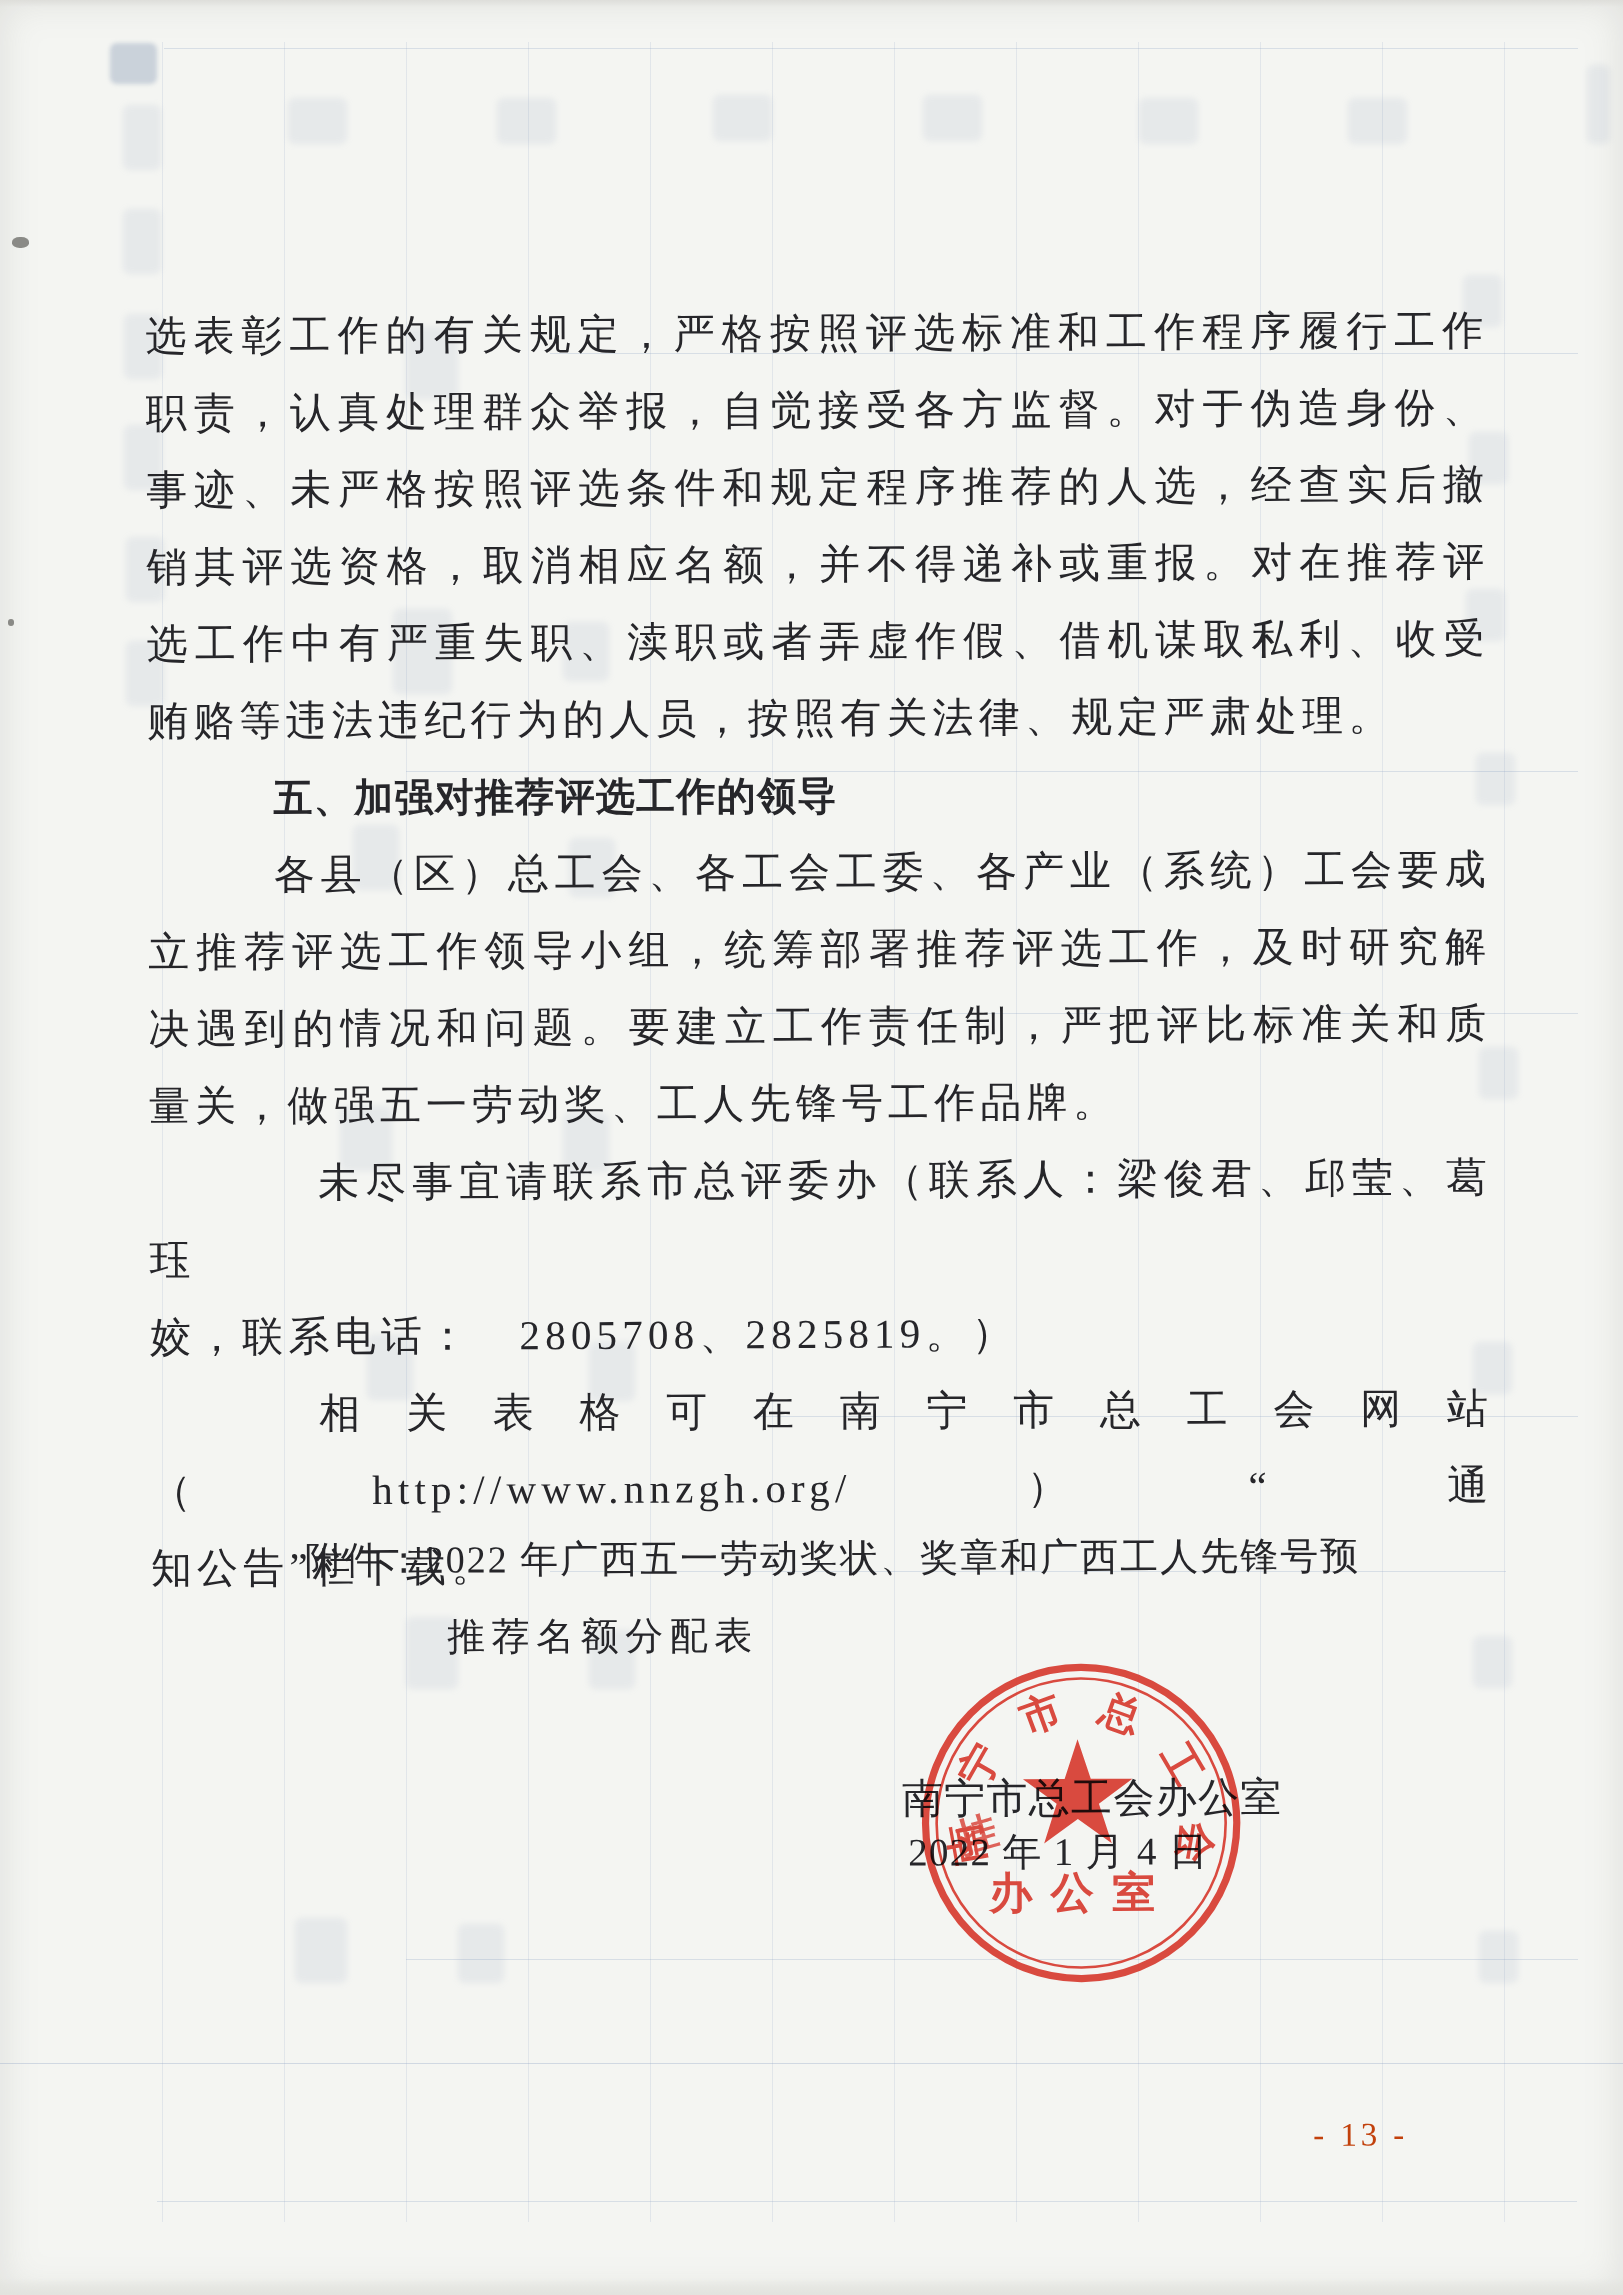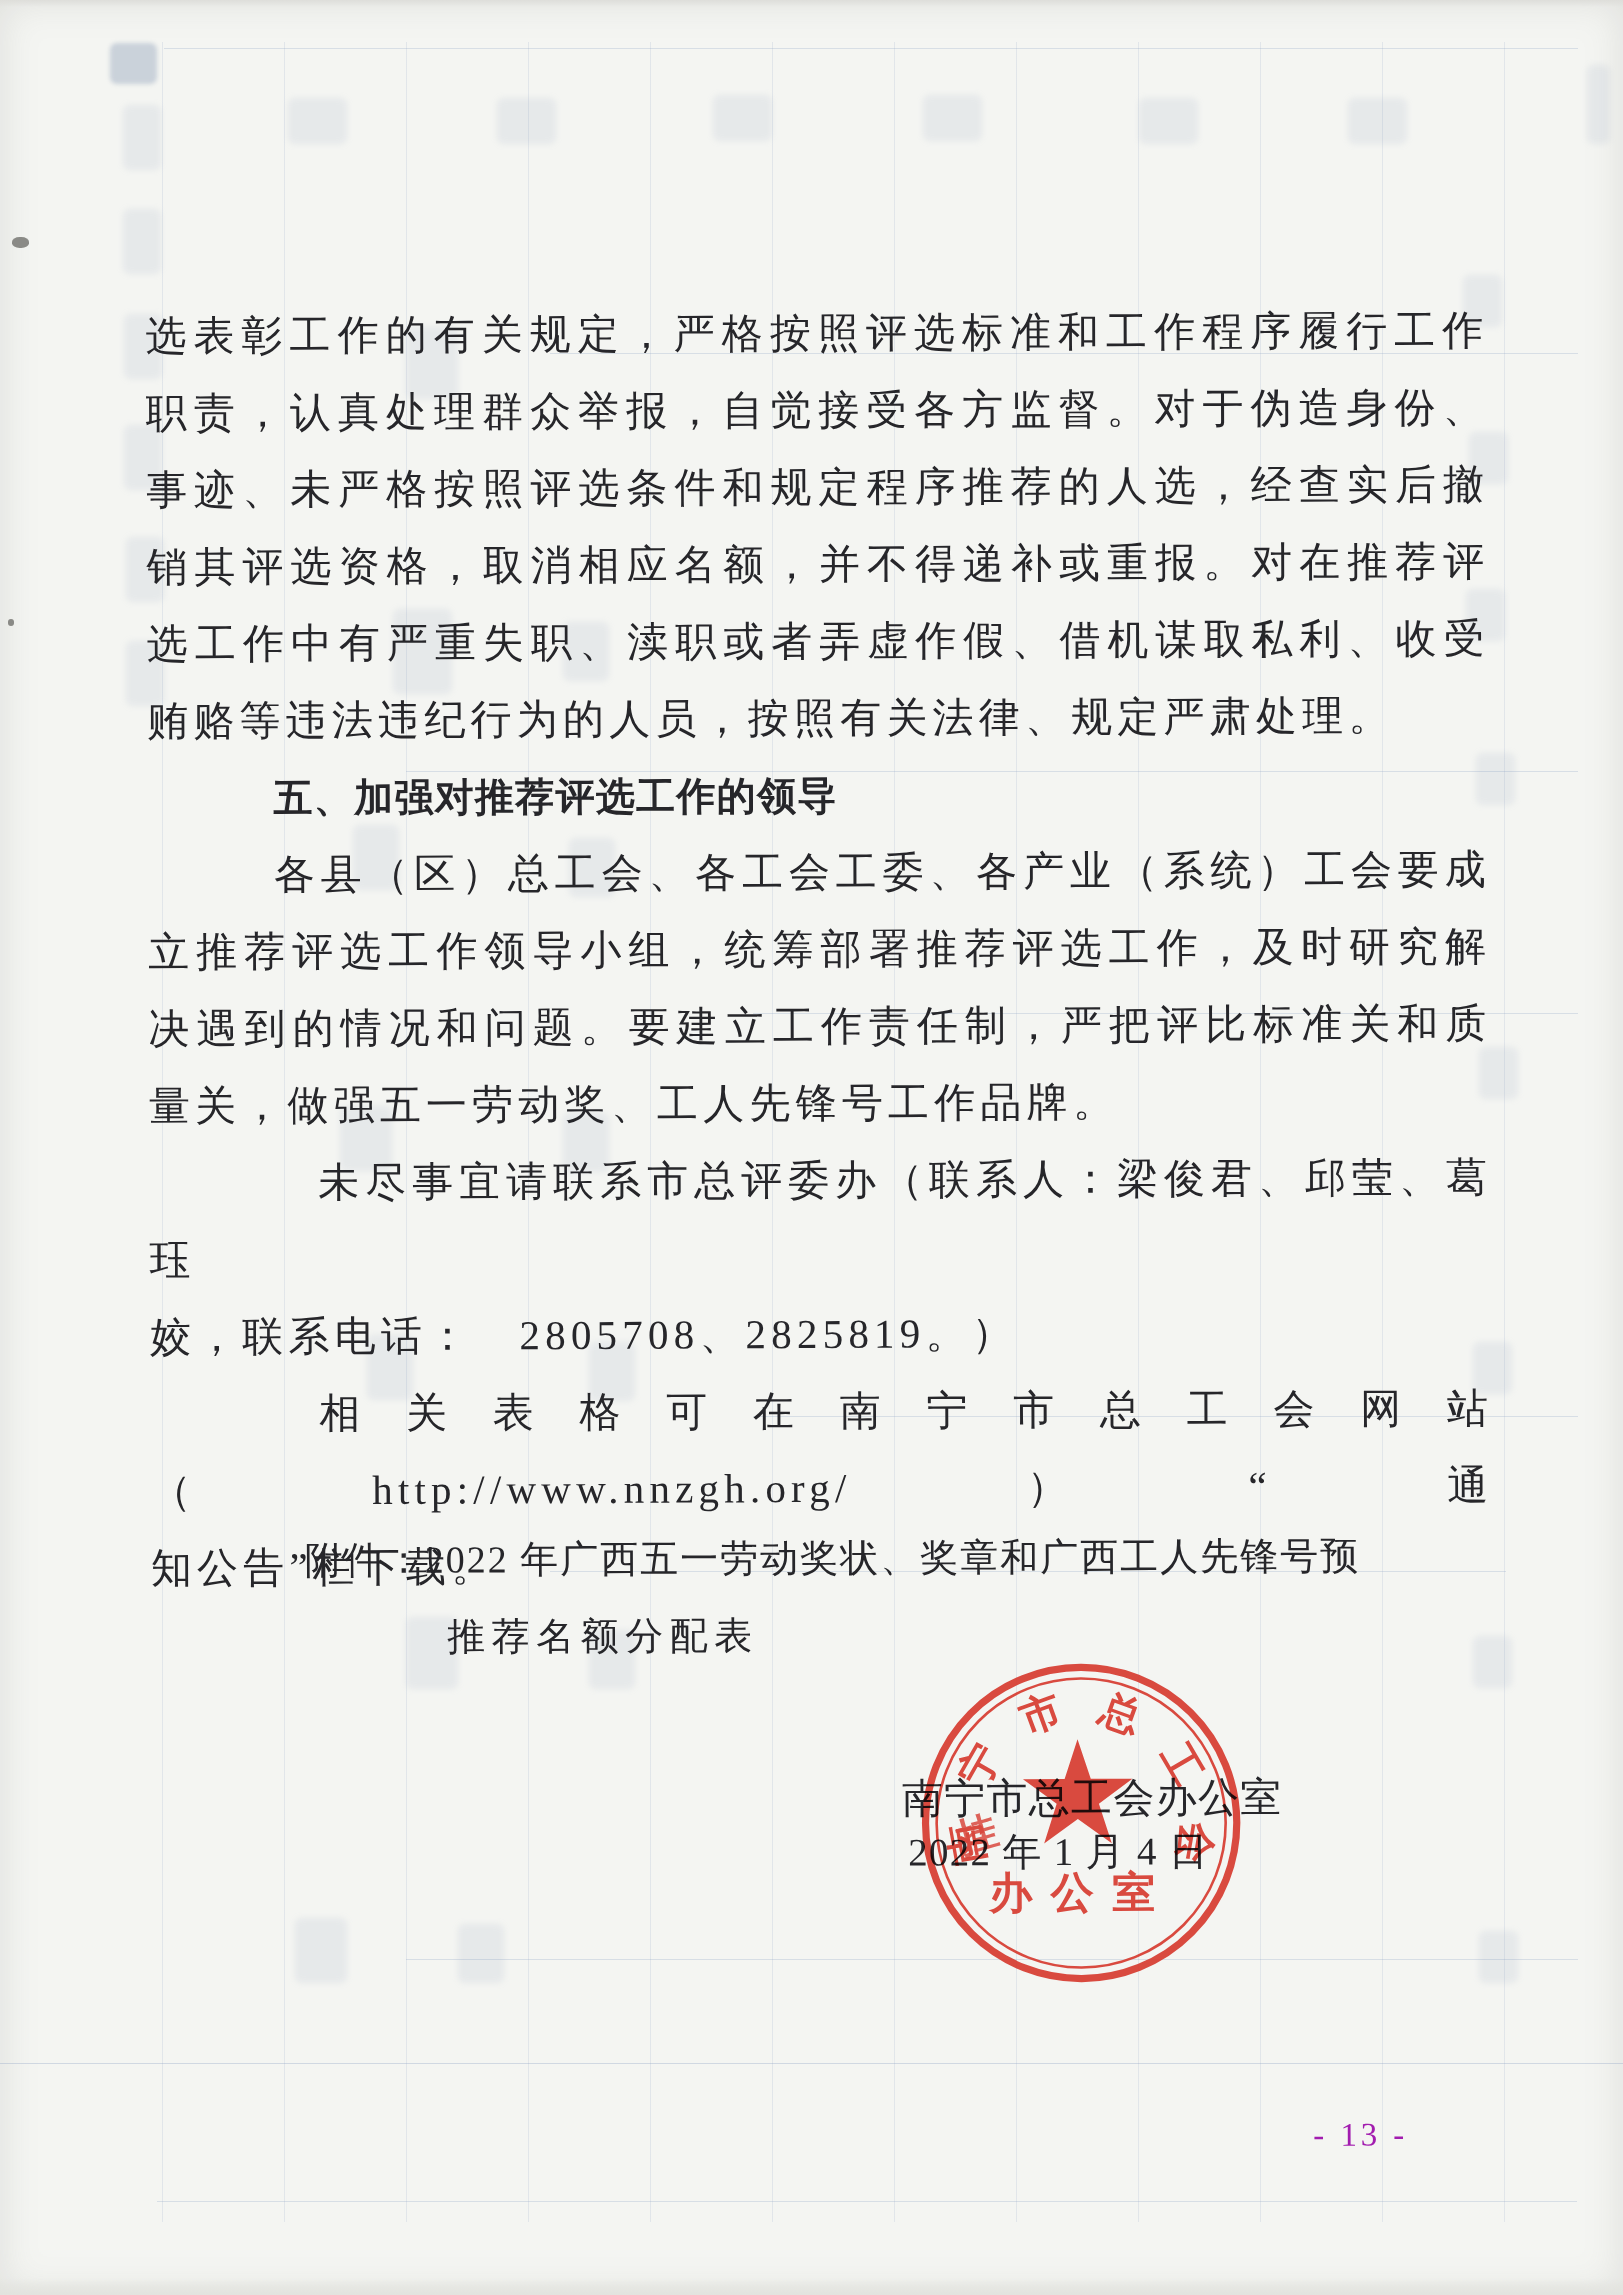--- a/index.html
+++ b/index.html
@@ -46,21 +46,21 @@
   .attachment{
     position:absolute;left:149px;top:1520px;width:1343px;
     font-size:38px;line-height:77px;letter-spacing:2px;
   }
   .att1{text-indent:154px;}
   .att2{padding-left:296px;letter-spacing:6.5px;}
 
   .sig-org{position:absolute;left:899px;top:1779px;font-size:41px;letter-spacing:1.3px;line-height:41px;}
   .sig-date{position:absolute;left:905px;top:1833px;font-size:39px;letter-spacing:1.3px;line-height:39px;}
 
-  .pageno{position:absolute;left:1309px;top:2121px;font-size:33px;letter-spacing:3.9px;line-height:33px;color:#a21caf;}
+  .pageno{position:absolute;left:1309px;top:2121px;font-size:33px;letter-spacing:3.9px;line-height:33px;color:#c2410c;}
 
   
   .seal{
     position:absolute;left:918px;top:1664px;width:323px;height:323px;
     mix-blend-mode:multiply;opacity:.92;
   }
   .seal text{
     font-family:"Liberation Serif","DejaVu Serif",serif;
     font-weight:bold;
   }

